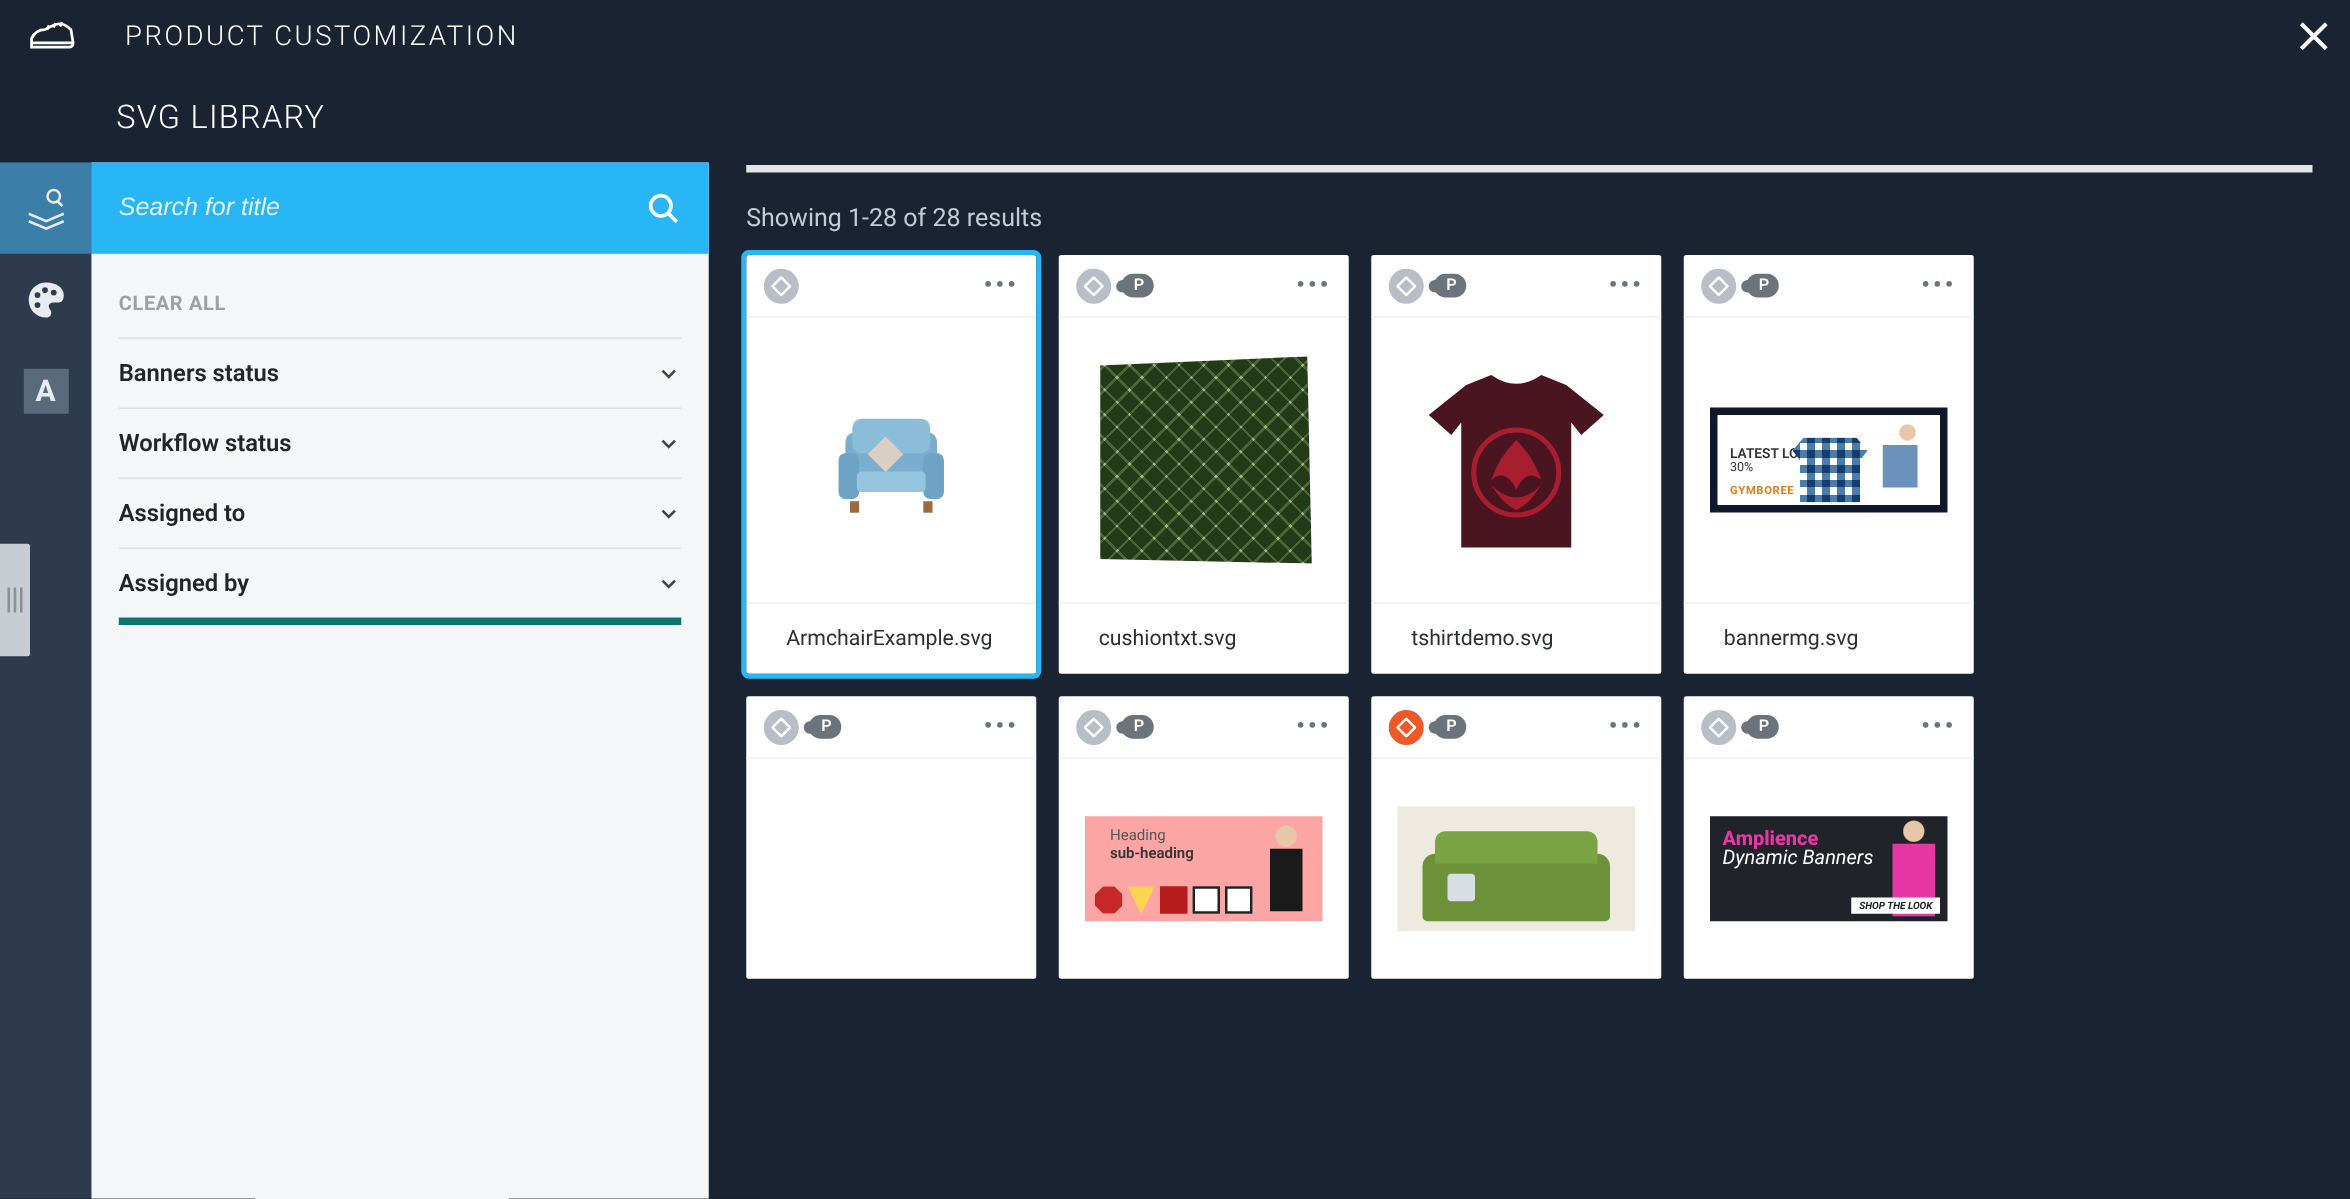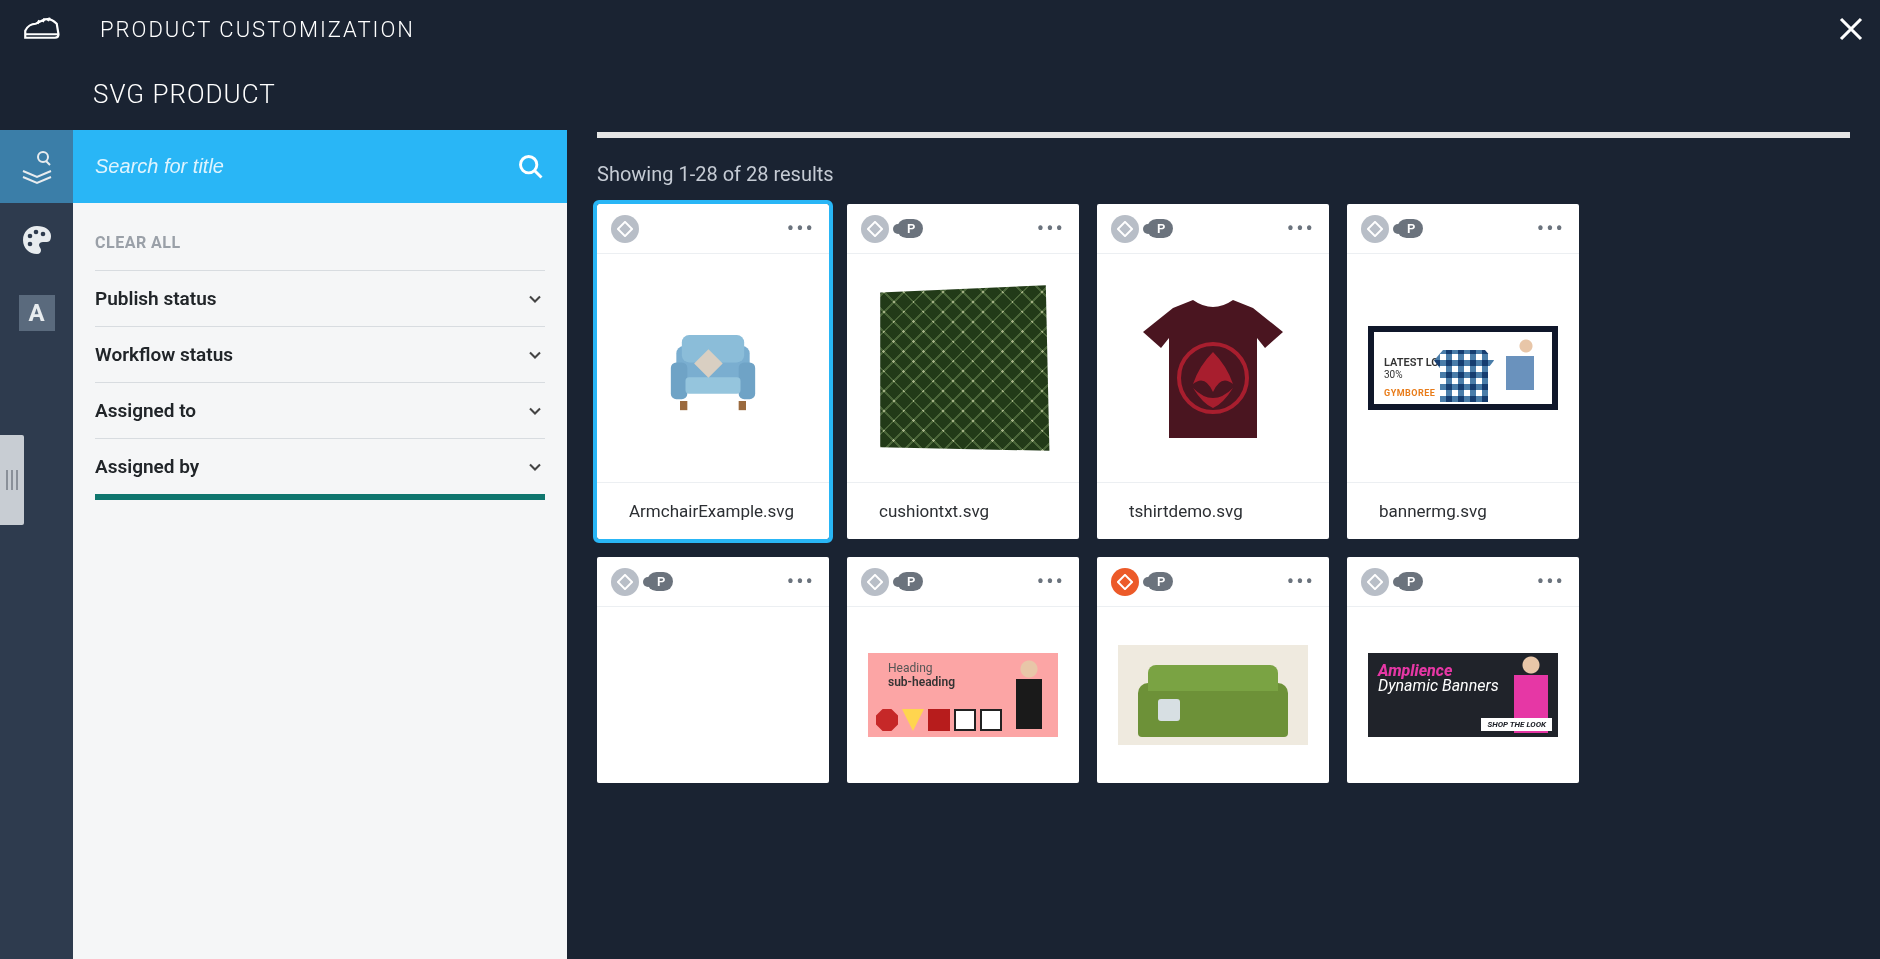--- a/index.html
+++ b/index.html
@@ -295,21 +295,21 @@
 .thumb-heading .signs .stop{background:#c62828; clip-path:polygon(30% 0,70% 0,100% 30%,100% 70%,70% 100%,30% 100%,0 70%,0 30%);}
 .thumb-heading .signs .yield{background:#ffd54f; clip-path:polygon(50% 100%,0 0,100% 0);}
 .thumb-heading .signs .danger{background:#b71c1c;}
 .thumb-heading .signs .sq{background:#fff;border:2px solid #222;}
 .thumb-heading .person{position:absolute; right:6px; top:6px; width:46px; height:72px; background: radial-gradient(circle at 50% 10px,#e8c6a8 8px,transparent 9px), linear-gradient(#1a1a1a,#1a1a1a) 10px 20px/26px 50px no-repeat;}
 .thumb-sofa{width:190px;height:100px;position:relative;background:#efeadf;}
 .thumb-sofa .sofa{position:absolute;bottom:8px;left:20px;width:150px;height:54px;background:#6d9138;border-radius:10px 10px 4px 4px;}
 .thumb-sofa .sofa::before{content:'';position:absolute;top:-18px;left:10px;width:130px;height:26px;background:#7aa343;border-radius:8px 8px 0 0;}
 .thumb-sofa .pillow{position:absolute;bottom:24px;left:40px;width:22px;height:22px;background:#d7dfe3;border-radius:3px;}
 .thumb-dynamic{width:190px;height:84px;background:#20232a;position:relative;padding:10px;}
-.thumb-dynamic .t1{color:#e637a5;font-weight:800;font-style:italic;font-size:16px;line-height:0.95;}
+.thumb-dynamic .t1{color:#e637a5;font-weight:800;font-size:16px;line-height:0.95;}
 .thumb-dynamic .t2{color:#fff;font-weight:400;font-style:italic;font-size:16px;line-height:0.95;}
 .thumb-dynamic .btn{position:absolute;bottom:6px;right:6px;background:#fff;color:#20232a;font-size:8px;font-weight:700;padding:2px 6px;font-style:italic;}
 .thumb-dynamic .model{position:absolute;right:0;top:0;width:54px;height:84px;background:radial-gradient(circle at 50% 12px,#e8c6a8 8px,transparent 9px),linear-gradient(#e637a5,#e637a5) 10px 22px/34px 58px no-repeat;}
 .card.short { height: 226px; }
 .card.short .card-image { padding: 8px; }
 </style>
 </head>
 <body>
 
 <div class="top-header">
@@ -323,21 +323,21 @@
   <span class="top-title">PRODUCT CUSTOMIZATION</span>
   <div class="close-btn">
     <svg viewBox="0 0 24 24" stroke="currentColor" stroke-width="2.5" fill="none">
       <path d="M4 4 L20 20 M20 4 L4 20"></path>
     </svg>
   </div>
 </div>
 
 <div class="sub-header">
   <div class="sub-header-indent"></div>
-  <span class="sub-title">SVG PRODUCT</span>
+  <span class="sub-title">SVG LIBRARY</span>
 </div>
 
 <div class="main-area">
 
   <div class="left-nav">
     <div class="nav-item active">
       <svg viewBox="0 0 36 36" fill="none" stroke="currentColor" stroke-width="2">
         <circle cx="24" cy="8" r="5"></circle>
         <line x1="27" y1="12" x2="31" y2="16"></line>
         <path d="M4 22 L18 28 L32 22"></path>
@@ -372,21 +372,21 @@
         <svg viewBox="0 0 24 24" fill="none" stroke="currentColor" stroke-width="2.5">
           <circle cx="10" cy="10" r="7"></circle>
             <line x1="15" y1="15" x2="21" y2="21"></line>
         </svg>
       </span>
     </div>
     <div class="filters-body">
       <div class="clear-all">CLEAR ALL</div>
       <div id="filter-rows">
           <div class="filter-row">
-            <span class="filter-label">Publish status</span>
+            <span class="filter-label">Banners status</span>
   <span class="chevron-icon">
     <svg viewBox="0 0 24 24" fill="none" stroke="currentColor" stroke-width="2.5">
                 <path d="M6 9 L12 15 L18 9"></path>
               </svg>
   </span>
           </div>
           <div class="filter-row">
             <span class="filter-label">Workflow status</span>
   <span class="chevron-icon">
     <svg viewBox="0 0 24 24" fill="none" stroke="currentColor" stroke-width="2.5">

